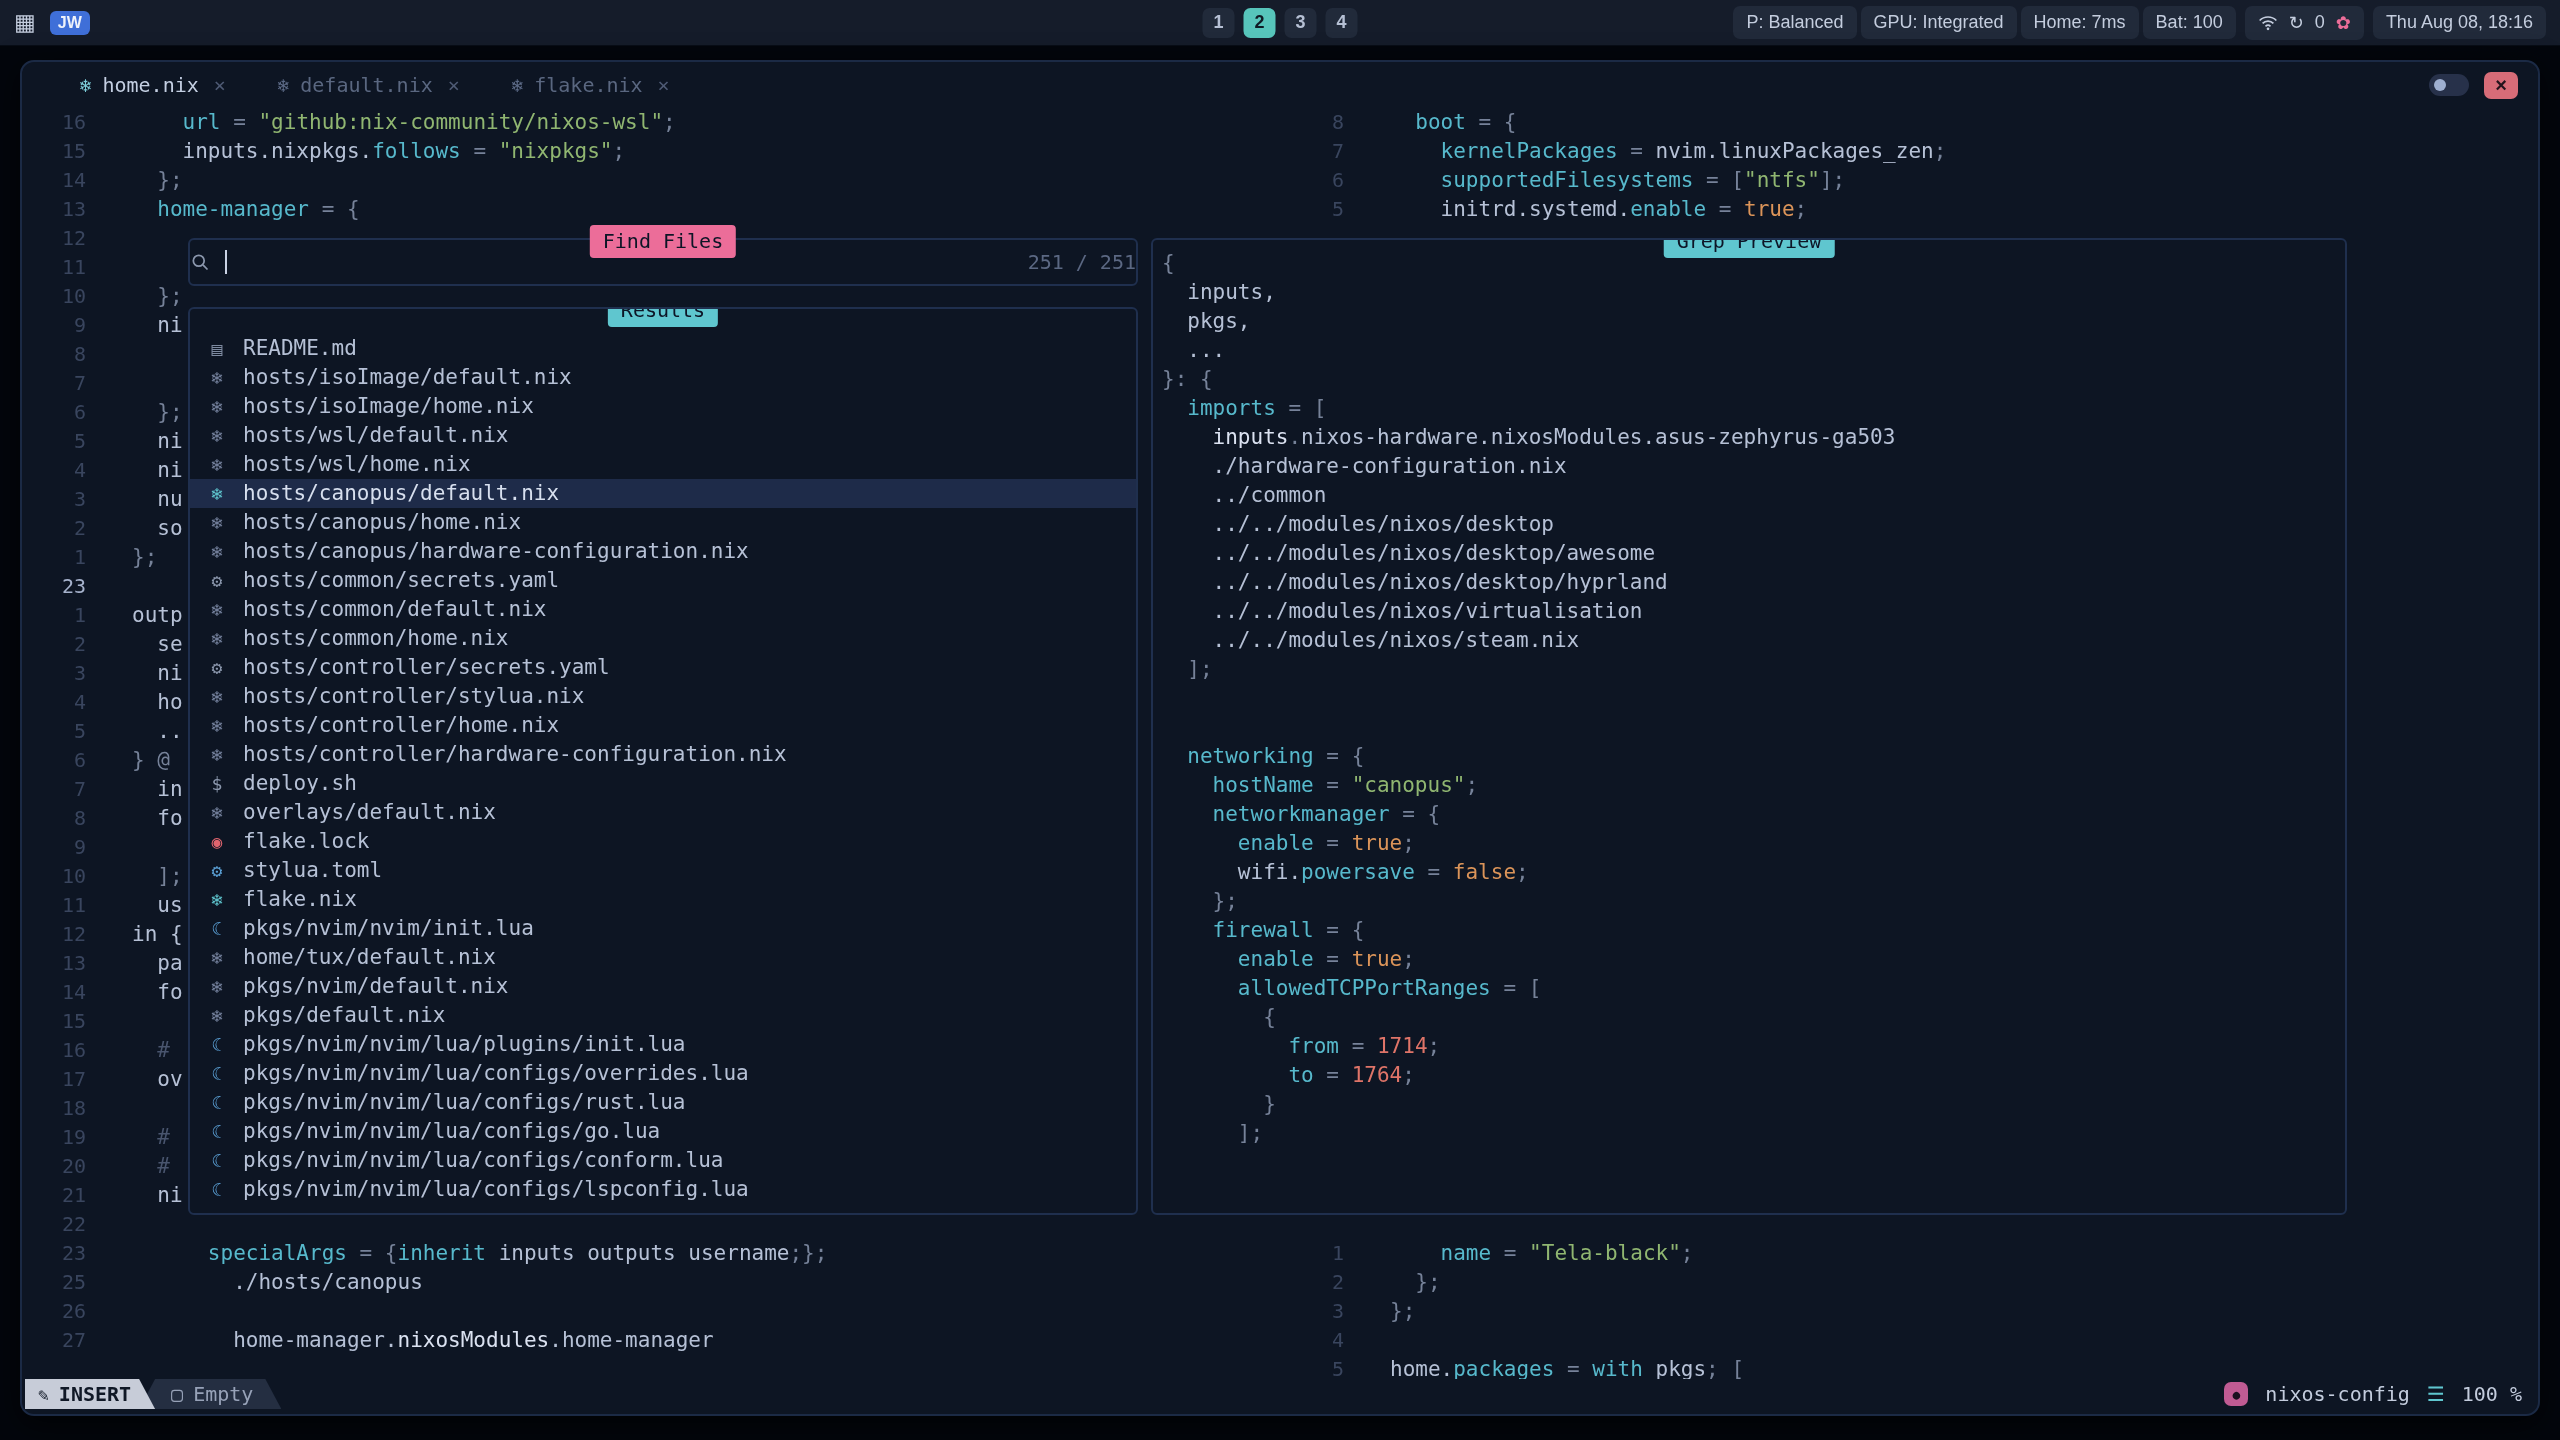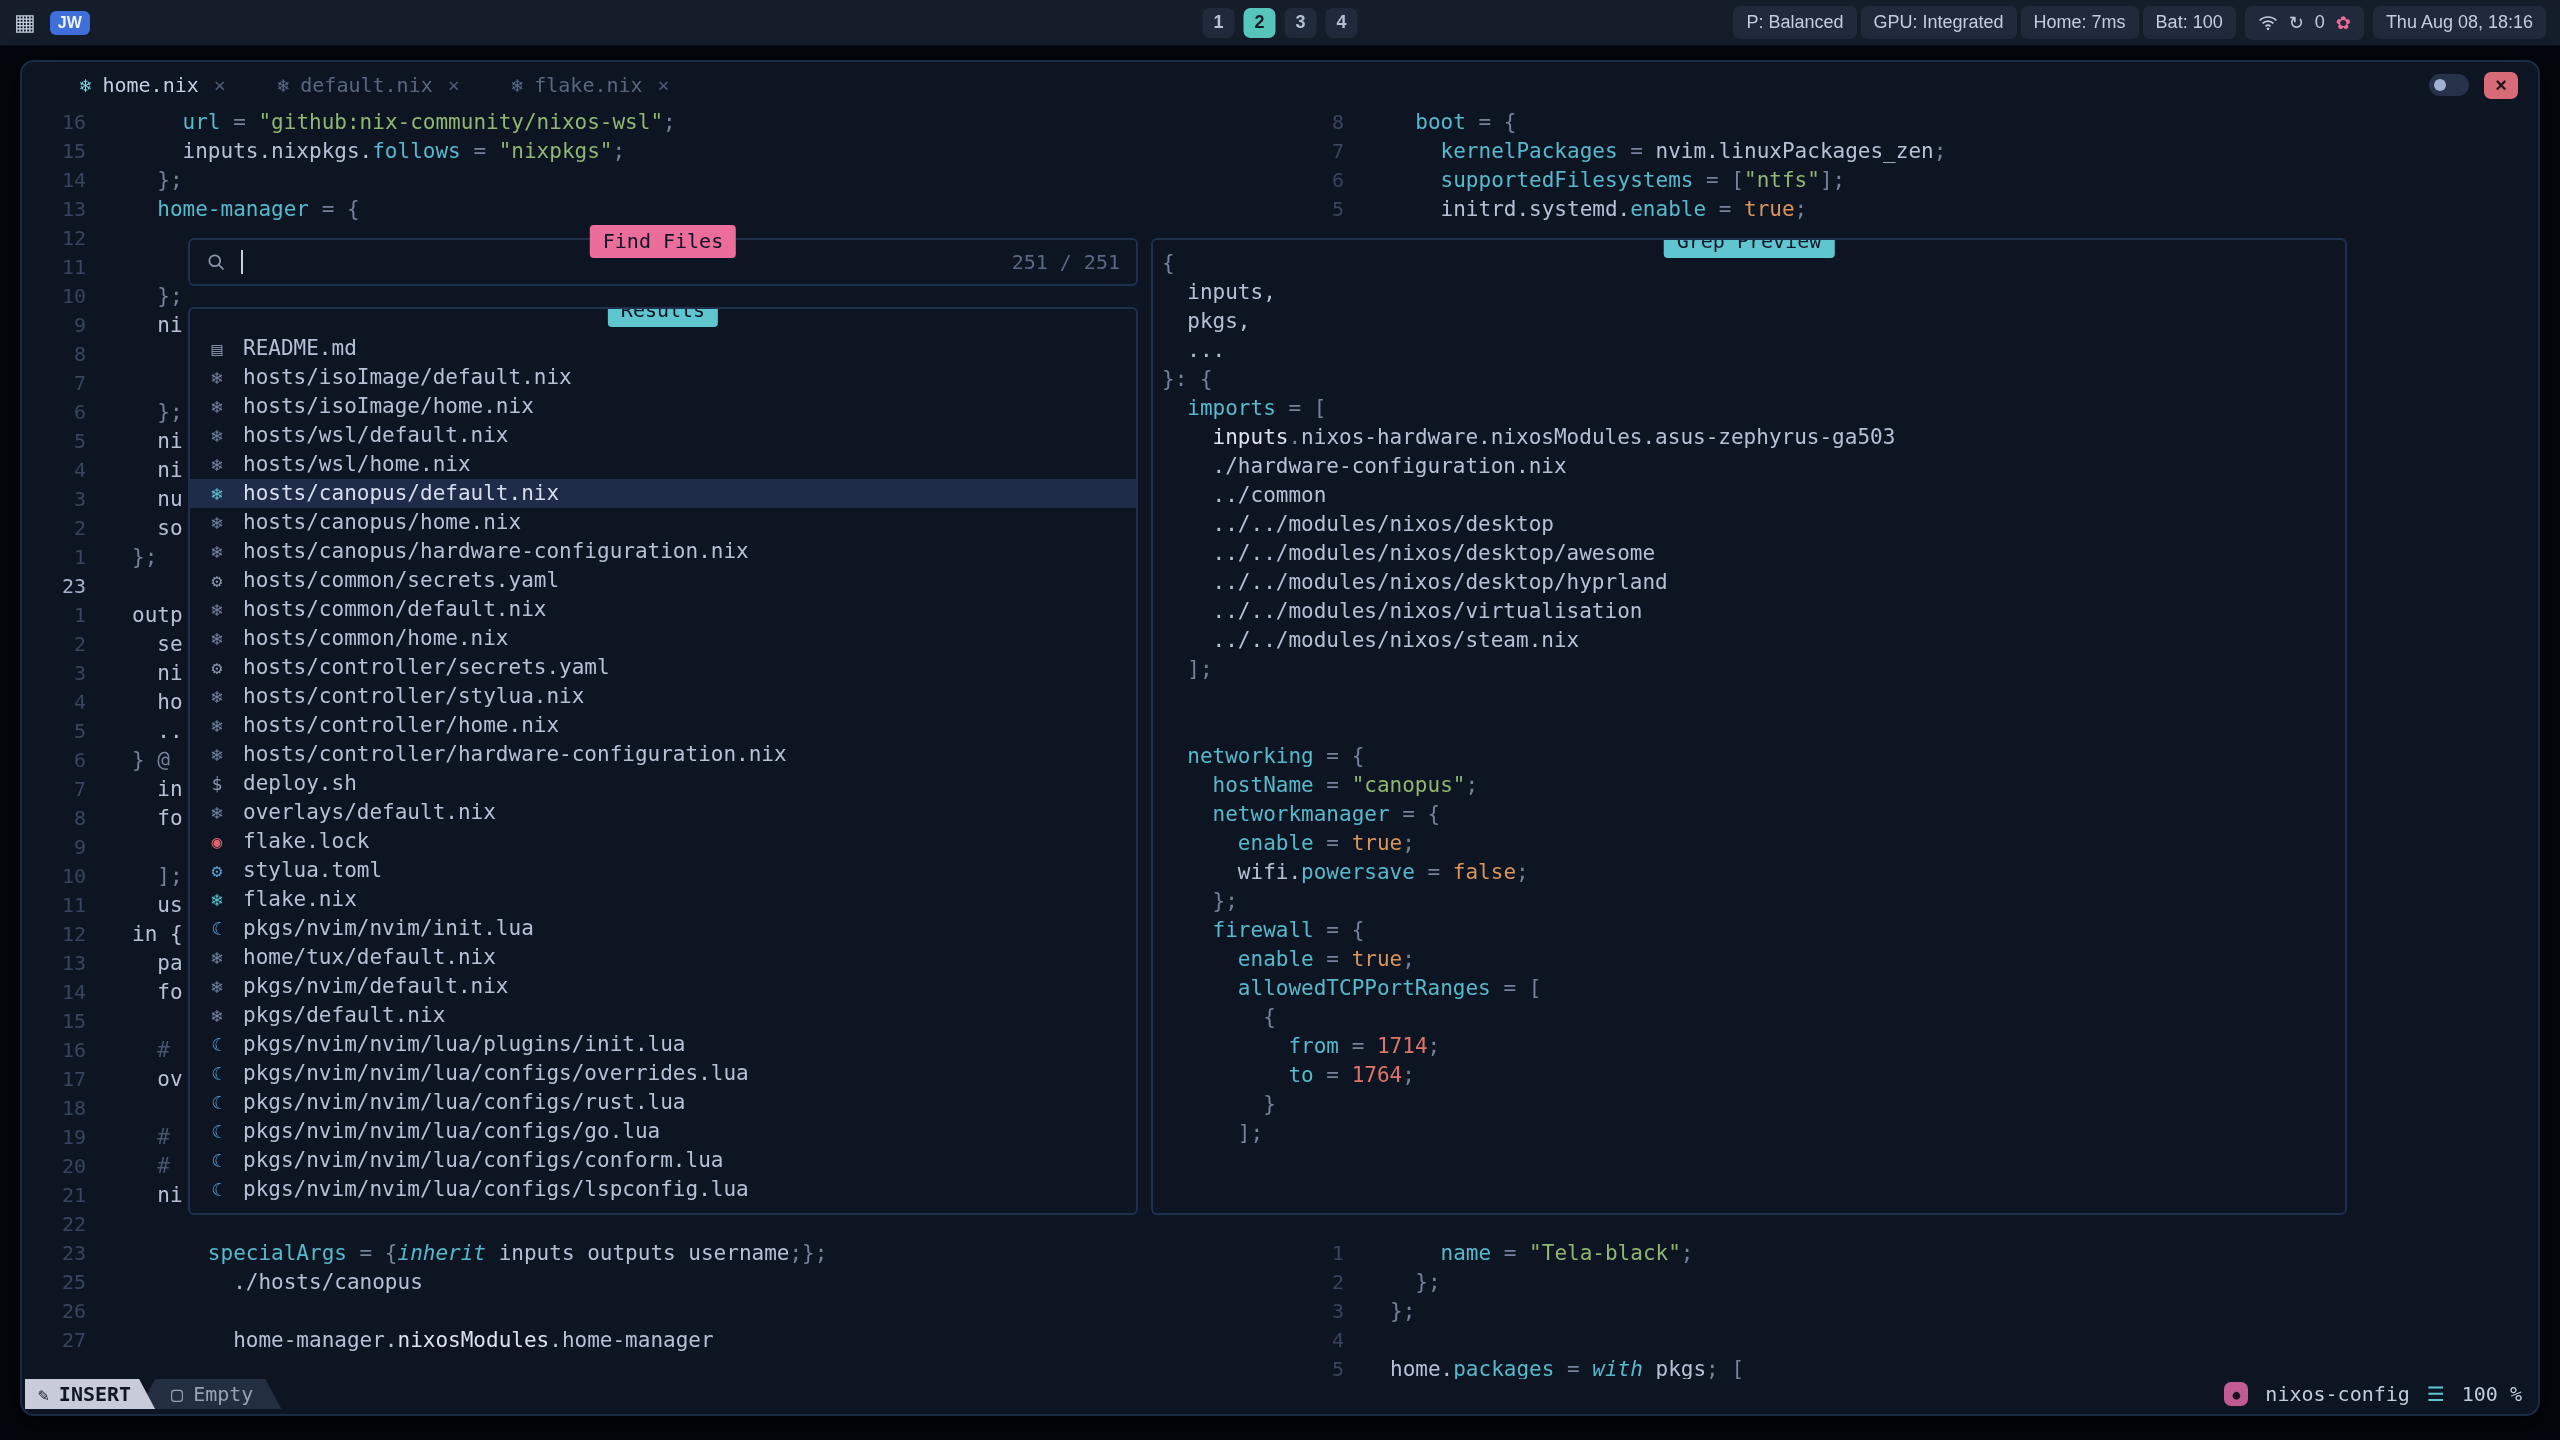--- a/index.html
+++ b/index.html
@@ -38,28 +38,28 @@
   .pane{position:absolute;top:0;bottom:0}
   .pane.left{left:0;width:50%}
   .pane.right{left:50%;width:50%}
   .row{display:flex;height:29px}
   .gutter{flex:none;width:110px;text-align:right;padding-right:46px;color:var(--gutter);font-size:20px}
   .gutter.cur{color:var(--gutter_cur)}
   .codetext{white-space:pre}
   .tk-p{color:var(--text_main)} .tk-o{color:var(--text_dim)} .tk-a{color:var(--tok_attr)}
   .tk-s{color:var(--tok_string)} .tk-b{color:var(--tok_bool)} .tk-n{color:var(--tok_num)}
   .tk-w{color:var(--tok_bright);font-weight:normal} .tk-c{color:var(--text_faint)}
-  .tk-k{color:var(--tok_attr);font-style:italic}
+  .tk-k{color:var(--tok_attr);}
 
   
   .popup{position:absolute;background:var(--bg_window);border:2px solid var(--border_popup);border-radius:6px;z-index:10}
   .ptitle{position:absolute;top:-15px;left:50%;transform:translateX(-50%);padding:2px 13px;border-radius:4px;font-size:20px;color:#0d1526;font-family:"DejaVu Sans Mono",monospace;white-space:nowrap}
   .ptitle.pink{background:var(--accent_pink)}
   .ptitle.teal{background:var(--accent_teal)}
-  .finder-input{left:166px;top:130px;width:950px;height:48px;display:flex;align-items:center;padding:0 16px;gap:14px}
+  .finder-input{left:166px;top:130px;width:950px;height:48px;display:flex;align-items:center;padding:0 0;gap:14px}
   .caret{width:2px;height:24px;background:#c9d2e4;animation:blink 1.1s steps(1) infinite}
   @keyframes blink{50%{opacity:0}}
   .counter{margin-left:auto;color:#5b6883;font-size:20px;font-family:"DejaVu Sans Mono",monospace}
   .finder-results{left:166px;top:199px;width:950px;height:908px;padding-top:25px;overflow:hidden}
   .result{height:29px;display:flex;align-items:center;gap:14px;padding:0 15px;color:var(--text_main)}
   .result.selected{background:var(--bg_selected);color:#d7dfee}
   .ficon{flex:none;width:24px;text-align:center;font-size:18px}
   .fname{font-size:21px;white-space:pre}
   .finder-preview{left:1129px;top:130px;width:1196px;height:977px;padding:9px 0 0 9px;overflow:hidden}
   .prow{height:29px;white-space:pre}

